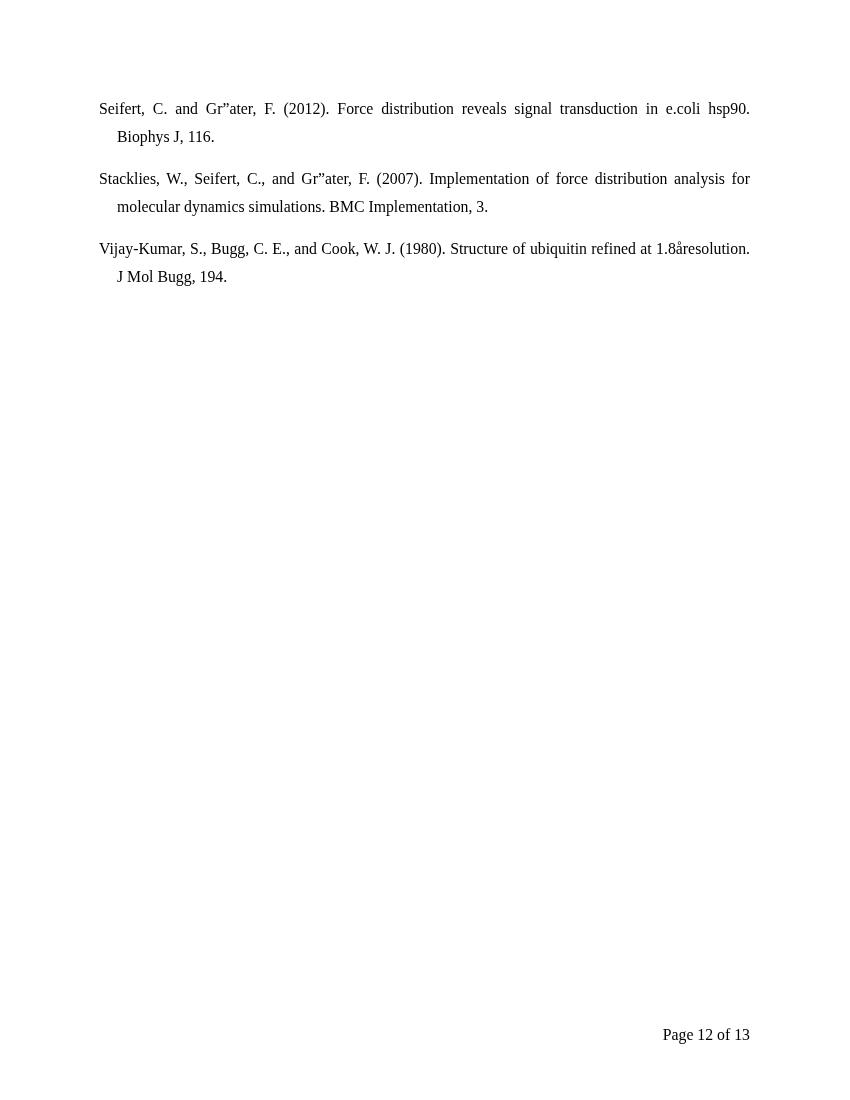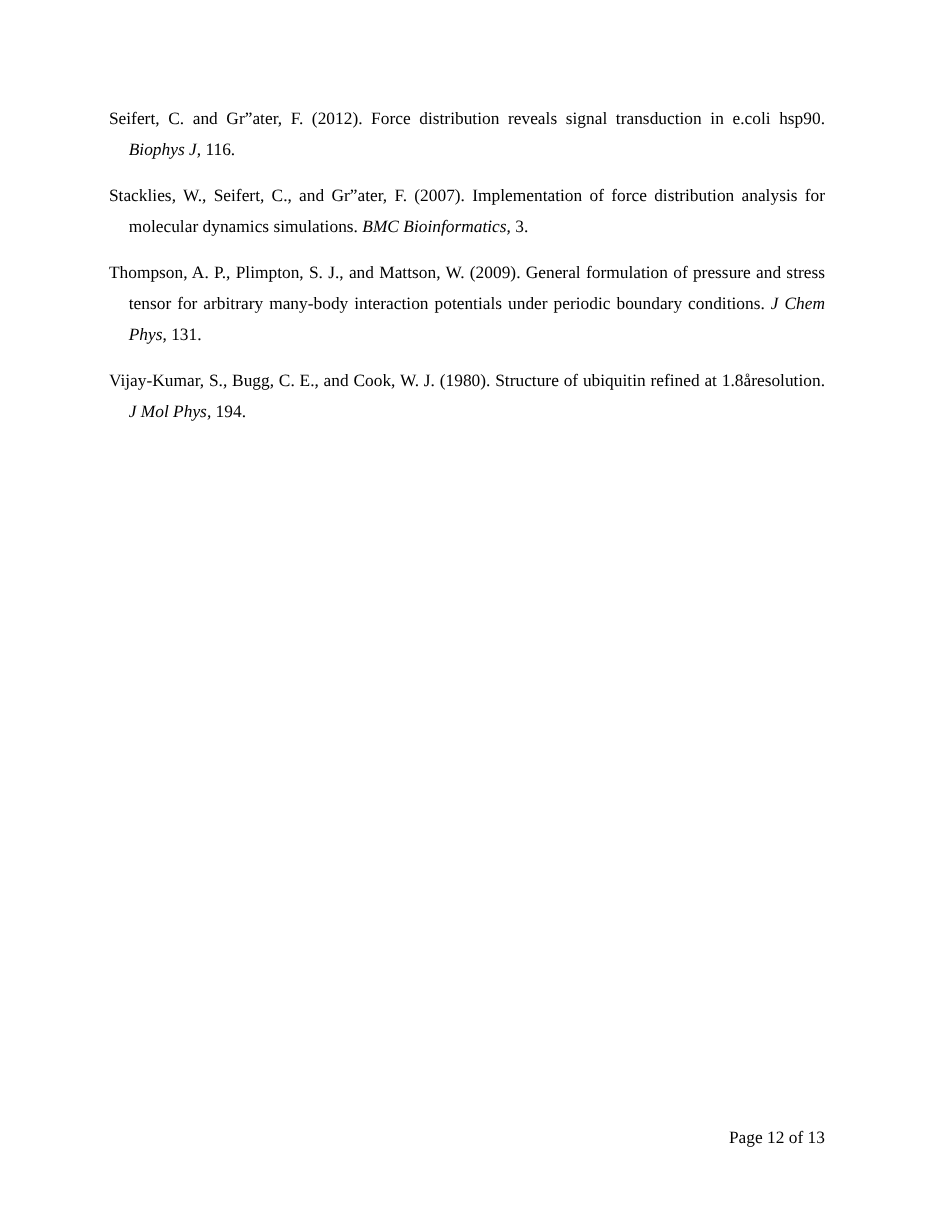--- a/index.html
+++ b/index.html
@@ -31,37 +31,35 @@
     width: 651px;
   }
   .ref {
     margin: 0 0 14px 0;
     text-align: justify;
     line-height: 28px;
     padding-left: 18px;
     text-indent: -18px;
   }
   .italic {
-    font-style: italic;
   }
   .footer {
     position: absolute;
     top: 1026px;
     right: 100px;
     line-height: 18px;
   }
 </style>
 </head>
 <body>
 
 <div class="page">
 
   <main class="refs">
 
   <p class="ref"><span>Seifert, C. and Gr”ater, F. (2012).  Force distribution reveals signal transduction in e.coli hsp90. </span><span class="italic">Biophys J</span><span>, 116.</span></p>
-      <p class="ref"><span>Stacklies, W., Seifert, C., and Gr”ater, F. (2007).  Implementation of force distribution analysis for molecular dynamics simulations. </span><span class="italic">BMC Bioinformatics</span><span>, 3.</span></p>
-      <p class="ref"><span>Thompson, A. P., Plimpton, S. J., and Mattson, W. (2009).  General formulation of pressure and stress tensor for arbitrary many-body interaction potentials under periodic boundary conditions. </span><span class="italic">J Chem Phys</span><span>, 131.</span></p>
-      <p class="ref"><span>Vijay-Kumar, S., Bugg, C. E., and Cook, W. J. (1980).  Structure of ubiquitin refined at 1.8åresolution. </span><span class="italic">J Mol Phys</span><span>, 194.</span></p>
+      <p class="ref"><span>Stacklies, W., Seifert, C., and Gr”ater, F. (2007).  Implementation of force distribution analysis for molecular dynamics simulations. </span><span class="italic">BMC Implementation</span><span>, 3.</span></p>
+      <p class="ref"><span>Vijay-Kumar, S., Bugg, C. E., and Cook, W. J. (1980).  Structure of ubiquitin refined at 1.8åresolution. </span><span class="italic">J Mol Bugg</span><span>, 194.</span></p>
     </main>
 
   <div class="footer">Page 12 of 13</div>
 
 </div>
 
 </body></html>

